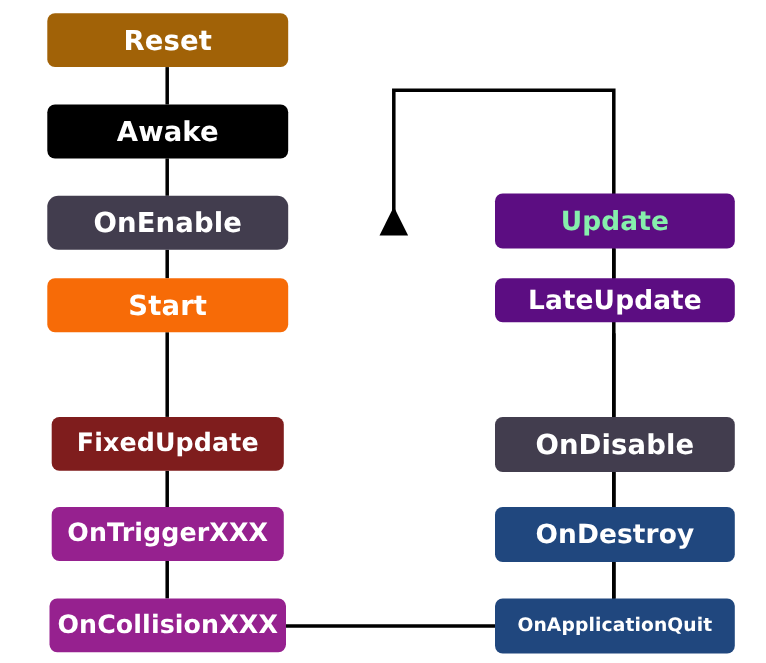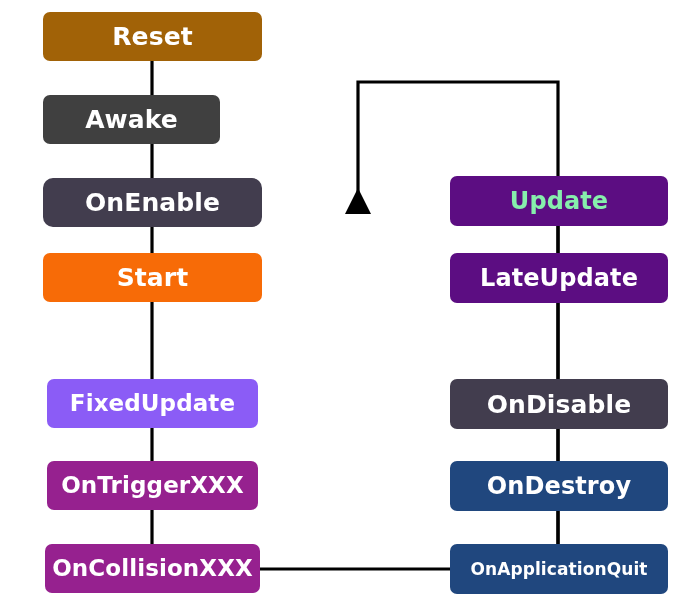--- a/index.html
+++ b/index.html
@@ -60,42 +60,42 @@
       <path d="M 558 429 L 558 461" fill="none" stroke="#000000" stroke-width="3.2" stroke-linecap="butt" stroke-linejoin="miter"></path>
       <path d="M 558 511 L 558 544" fill="none" stroke="#000000" stroke-width="3.2" stroke-linecap="butt" stroke-linejoin="miter"></path>
       <path d="M 260 569 L 558 569 L 558 82 L 358 82 L 358 196" fill="none" stroke="#000000" stroke-width="3.2" stroke-linecap="butt" stroke-linejoin="miter"></path>
       <polygon points="358,188 345,214 371,214" fill="#000000"></polygon>
     </svg>
 
   <div id="nodes-layer">
       <div class="node" style="left: 43px; top: 12px; width: 219px; height: 49px; background: #a16207; font-size: 25px; color: rgb(255, 255, 255);">
         <span class="node-label">Reset</span>
       </div>
-      <div class="node" style="left: 43px; top: 95px; width: 177px; height: 49px; background: #404040; font-size: 25px; color: rgb(255, 255, 255);">
+      <div class="node" style="left: 43px; top: 95px; width: 219px; height: 49px; background: #000000; font-size: 25px; color: rgb(255, 255, 255);">
         <span class="node-label">Awake</span>
       </div>
       <div class="node" style="left: 43px; top: 178px; width: 219px; height: 49px; background: rgb(66, 61, 78); font-size: 25px; color: rgb(255, 255, 255); border-radius: 10px;">
         <span class="node-label">OnEnable</span>
       </div>
       <div class="node" style="left: 43px; top: 253px; width: 219px; height: 49px; background: rgb(247, 107, 7); font-size: 25px; color: rgb(255, 255, 255);">
         <span class="node-label">Start</span>
       </div>
-      <div class="node" style="left: 47px; top: 379px; width: 211px; height: 49px; background: #8b5cf6; font-size: 23px; color: rgb(255, 255, 255);">
+      <div class="node" style="left: 47px; top: 379px; width: 211px; height: 49px; background: #7f1d1d; font-size: 23px; color: rgb(255, 255, 255);">
         <span class="node-label">FixedUpdate</span>
       </div>
       <div class="node" style="left: 47px; top: 461px; width: 211px; height: 49px; background: rgb(150, 33, 143); font-size: 23px; color: rgb(255, 255, 255);">
         <span class="node-label">OnTriggerXXX</span>
       </div>
       <div class="node" style="left: 45px; top: 544px; width: 215px; height: 49px; background: rgb(150, 33, 143); font-size: 23px; color: rgb(255, 255, 255);">
         <span class="node-label">OnCollisionXXX</span>
       </div>
       <div class="node" style="left: 450px; top: 176px; width: 218px; height: 50px; background: rgb(92, 13, 130); font-size: 24px; color: #86efac;">
         <span class="node-label">Update</span>
       </div>
-      <div class="node" style="left: 450px; top: 253px; width: 218px; height: 50px; background: rgb(92, 13, 130); font-size: 24px; color: rgb(255, 255, 255);">
+      <div class="node" style="left: 450px; top: 253px; width: 218px; height: 40px; background: rgb(92, 13, 130); font-size: 24px; color: rgb(255, 255, 255);">
         <span class="node-label">LateUpdate</span>
       </div>
       <div class="node" style="left: 450px; top: 379px; width: 218px; height: 50px; background: rgb(66, 61, 78); font-size: 25px; color: rgb(255, 255, 255); align-items: center;">
         <span class="node-label">OnDisable</span>
       </div>
       <div class="node" style="left: 450px; top: 461px; width: 218px; height: 50px; background: rgb(32, 71, 126); font-size: 24px; color: rgb(255, 255, 255);">
         <span class="node-label">OnDestroy</span>
       </div>
       <div class="node" style="left: 450px; top: 544px; width: 218px; height: 50px; background: rgb(32, 71, 126); font-size: 17px; color: rgb(255, 255, 255);">
         <span class="node-label">OnApplicationQuit</span>

